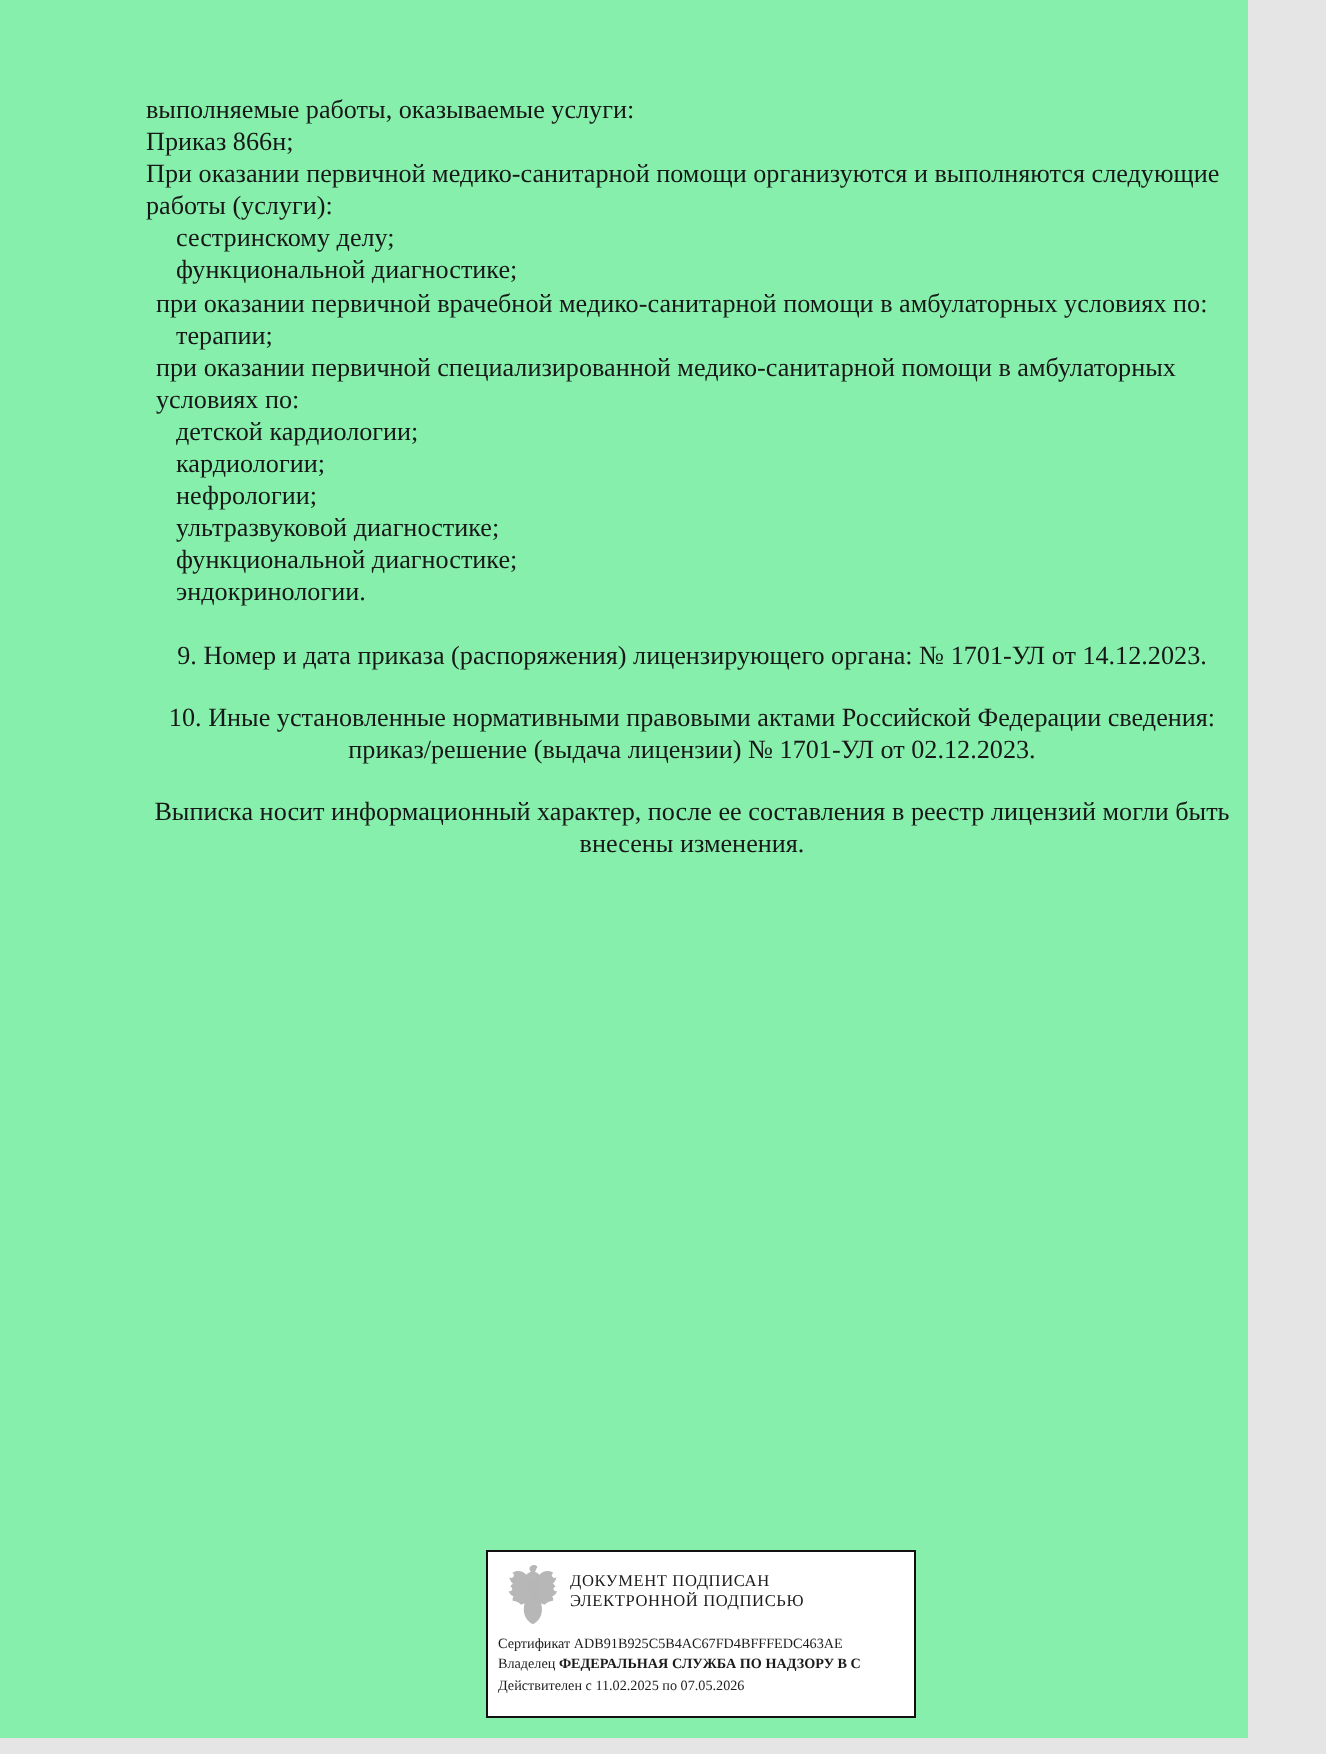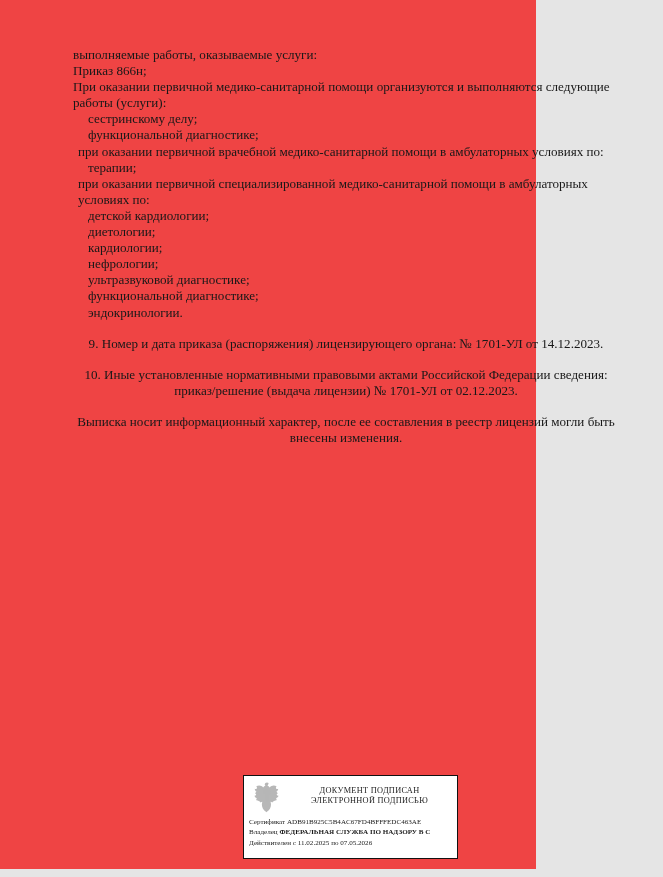--- a/index.html
+++ b/index.html
@@ -10,23 +10,23 @@
     width: 663px;
     height: 877px;
     background: #e5e5e5;
     font-family: "Liberation Serif", serif;
     overflow: hidden;
   }
   #page {
     position: absolute;
     left: 0;
     top: 0;
-    width: 536px;
+    width: 624px;
     height: 869px;
-    background: #ef4444;
+    background: #86efac;
   }
   #doc-body {
     position: absolute;
     left: 73px;
     top: 47px;
     width: 546px;
   }
   .line {
     font-size: 13.1px;
     line-height: 16.1px;
@@ -67,21 +67,20 @@
   }
   .emblem {
     width: 36px;
     height: 36px;
     flex: 0 0 36px;
     opacity: 0.42;
     display: block;
   }
   .stamp-head {
     flex: 1 1 auto;
-    text-align: center;
     font-size: 8.3px;
     line-height: 10.2px;
     letter-spacing: 0.3px;
     color: #1b1b1b;
     padding-right: 3px;
   }
   .stamp-lines {
     padding: 1px 0 0 5px;
   }
   .stamp-line {
@@ -106,21 +105,20 @@
     <div id="lines-container">
         <div class="line lvl0">выполняемые работы, оказываемые услуги:</div>
         <div class="line lvl0">Приказ 866н;</div>
         <div class="line lvl0">При оказании первичной медико-санитарной помощи организуются и выполняются следующие работы (услуги):</div>
         <div class="line lvl2">сестринскому делу;</div>
         <div class="line lvl2">функциональной диагностике;</div>
         <div class="line lvl1">при оказании первичной врачебной медико-санитарной помощи в амбулаторных условиях по:</div>
         <div class="line lvl2">терапии;</div>
         <div class="line lvl1">при оказании первичной специализированной медико-санитарной помощи в амбулаторных условиях по:</div>
         <div class="line lvl2">детской кардиологии;</div>
-        <div class="line lvl2">диетологии;</div>
         <div class="line lvl2">кардиологии;</div>
         <div class="line lvl2">нефрологии;</div>
         <div class="line lvl2">ультразвуковой диагностике;</div>
         <div class="line lvl2">функциональной диагностике;</div>
         <div class="line lvl2">эндокринологии.</div>
       </div>
 
     <div class="gap"></div>
     <div class="para">9. Номер и дата приказа (распоряжения) лицензирующего органа: № 1701-УЛ от 14.12.2023.</div>
 

